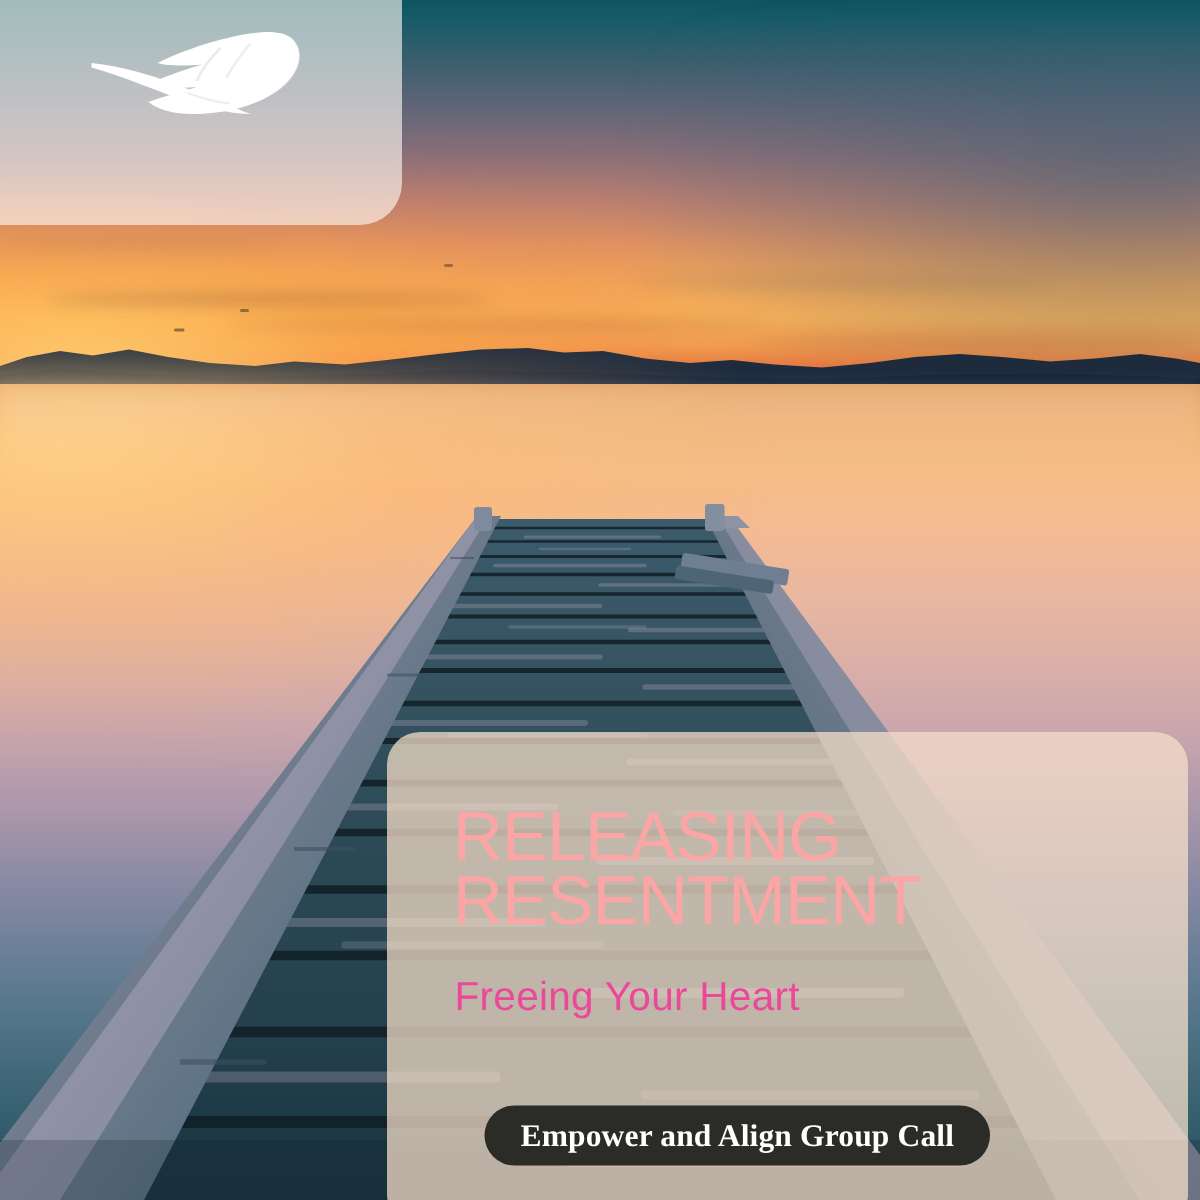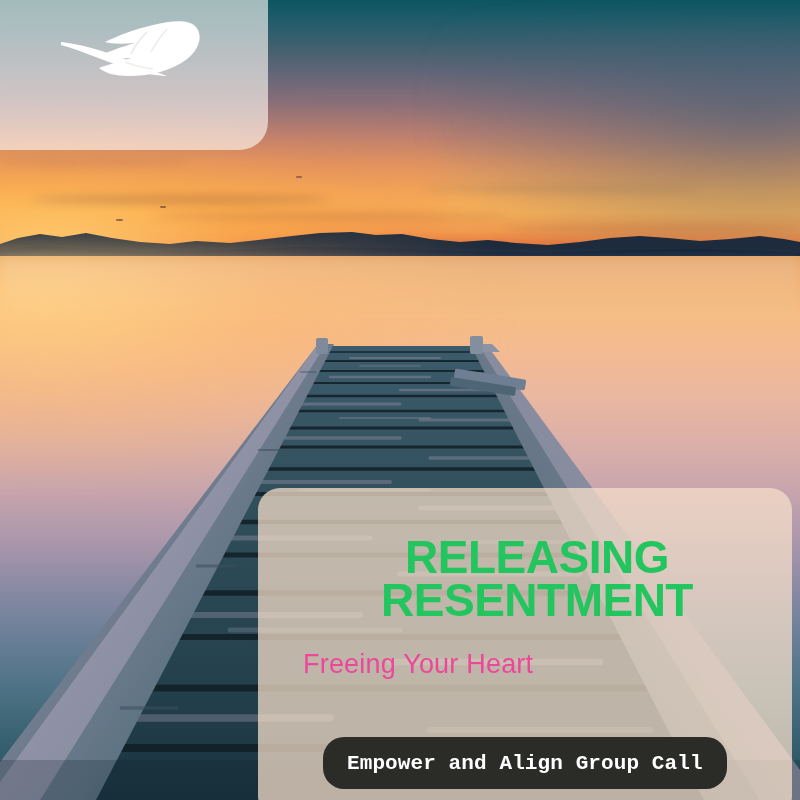--- a/index.html
+++ b/index.html
@@ -142,53 +142,52 @@
     border-radius: 22px;
     background: rgba(246, 222, 201, 0.74);
   }
 
   .headline {
     position: absolute;
     left: 302px;
     top: 536px;
     width: 470px;
     margin: 0;
-    color: #22c55e;
+    color: #fca5a5;
     font-size: 46px;
     line-height: 0.94;
-    font-weight: bold;
+    font-weight: normal;
     letter-spacing: -0.5px;
     white-space: pre-line;
-    text-align: center;
   }
   .subhead {
     position: absolute;
     left: 303px;
     top: 649px;
     margin: 0;
     color: #ec4899;
     font-size: 27px;
     font-weight: normal;
     letter-spacing: 0.2px;
   }
 
   .cta-badge {
     position: absolute;
     left: 323px;
     top: 737px;
-    height: 52px;
+    height: 40px;
     padding: 0 24px;
     display: inline-flex;
     align-items: center;
     justify-content: center;
     border: 0;
     border-radius: 21px;
     background: #2b2b27;
     color: #ffffff;
-    font-family: Liberation Mono, monospace;
+    font-family: Liberation Serif, serif;
     font-size: 21px;
     font-weight: bold;
     letter-spacing: 0.1px;
     white-space: nowrap;
     cursor: pointer;
   }
 </style>
 </head>
 <body>
 

